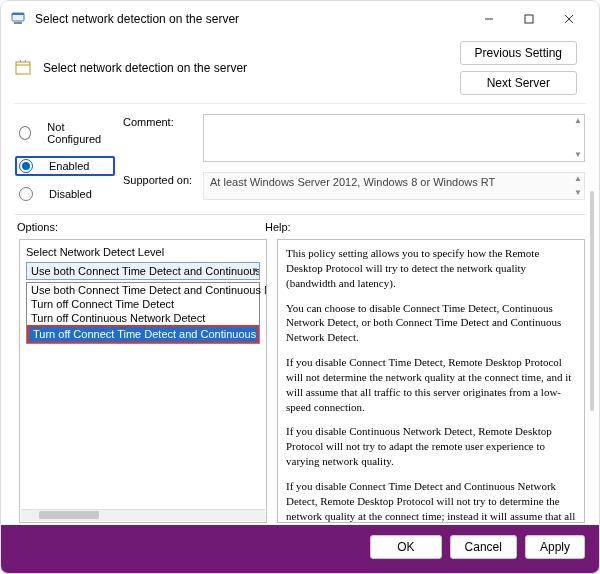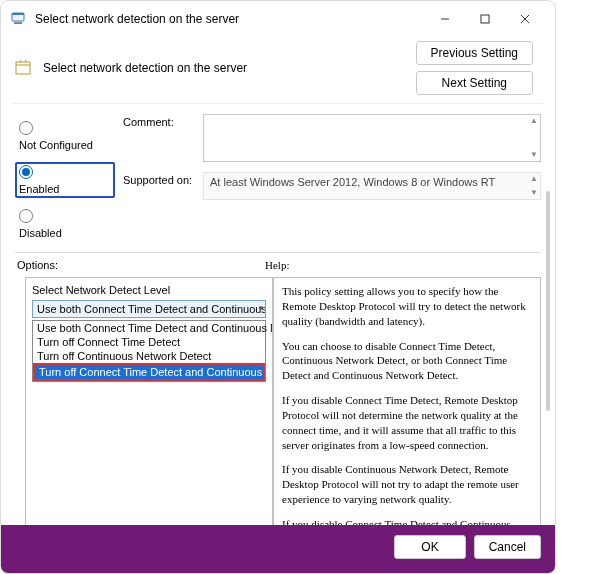--- a/index.html
+++ b/index.html
@@ -6,21 +6,21 @@
   html, body { margin: 0; padding: 0; }
   body {
     font-family: "Segoe UI", Tahoma, sans-serif;
     font-size: 11px;
     color: #000;
     background: #fff;
     width: 600px;
     height: 574px;
   }
   .window {
-    width: 556px;
+    width: 600px;
     height: 574px;
     border: 1px solid #dcdcdc;
     border-radius: 8px;
     background: #fff;
     position: relative;
     overflow: hidden;
   }
   .titlebar {
     height: 36px;
     display: flex;
@@ -67,25 +67,24 @@
     gap: 8px;
   }
   .state-col {
     width: 100px;
     display: flex;
     flex-direction: column;
     gap: 8px;
     padding-top: 4px;
   }
   .radio-row {
-    display: flex; align-items: flex-start; gap: 4px;
+    display: flex; align-items: center; gap: 16px;
     border: 2px solid transparent;
     border-radius: 2px;
     padding: 1px 2px;
-    flex-direction: column;
   }
   .radio-row.highlighted { border: 2px solid #1d4ed8; }
   .radio {
     width: 14px; height: 14px;
     border: 1px solid #7a7a7a;
     border-radius: 50%;
     display: inline-block;
     position: relative;
   }
   .radio.checked { border-color: #0067c0; }
@@ -128,24 +127,25 @@
     font-size: 8px; line-height: 12px;
     color: #888;
     text-align: center;
   }
   .hr { height: 1px; background: #ddd; margin: 10px 14px 6px 14px; }
   .section-labels {
     display: flex;
     padding: 0 16px;
   }
   .section-labels .left-lbl { width: 248px; }
-  .section-labels .right-lbl { flex: 1; font-family: Liberation Serif, serif; }
+  .section-labels .right-lbl { flex: 1; }
   .panels {
     display: flex;
-    padding: 6px 14px 0 24px;
+    padding: 6px 14px 0 18px;
+    gap: 10px;
     height: 290px;
   }
   .options-panel {
     width: 248px;
     border: 1px solid #c0c0c0;
     background: #fff;
     display: flex; flex-direction: column;
     position: relative;
     overflow: hidden;
   }
@@ -267,21 +267,21 @@
       <svg width="18" height="18" viewBox="0 0 18 18">
         <rect x="1" y="3" width="14" height="12" fill="#fffef2" stroke="#b29a3a"></rect>
         <line x1="1" y1="6" x2="15" y2="6" stroke="#b29a3a"></line>
         <line x1="5.5" y1="3" x2="5.5" y2="1" stroke="#b29a3a"></line>
         <line x1="10.5" y1="3" x2="10.5" y2="1" stroke="#b29a3a"></line>
       </svg>
     </span>
     <span class="subtitle">Select network detection on the server</span>
     <div class="nav-btns">
       <button class="btn">Previous Setting</button>
-      <button class="btn">Next Setting</button>
+      <button class="btn">Next Server</button>
     </div>
   </div>
 
   <div class="divider"></div>
 
   <div class="config-row">
     <div class="state-col">
       <label class="radio-row">
         <span class="radio"></span>
         <span>Not Configured</span>
@@ -352,15 +352,16 @@
     </div>
   </div>
 
   <div class="page-scrollbar">
     <div class="track-thumb"></div>
   </div>
 
   <div class="footer">
     <button class="btn" style="padding:4px 26px;">OK</button>
     <button class="btn">Cancel</button>
+    <button class="btn">Apply</button>
   </div>
 
 </div>
 
 </body></html>

